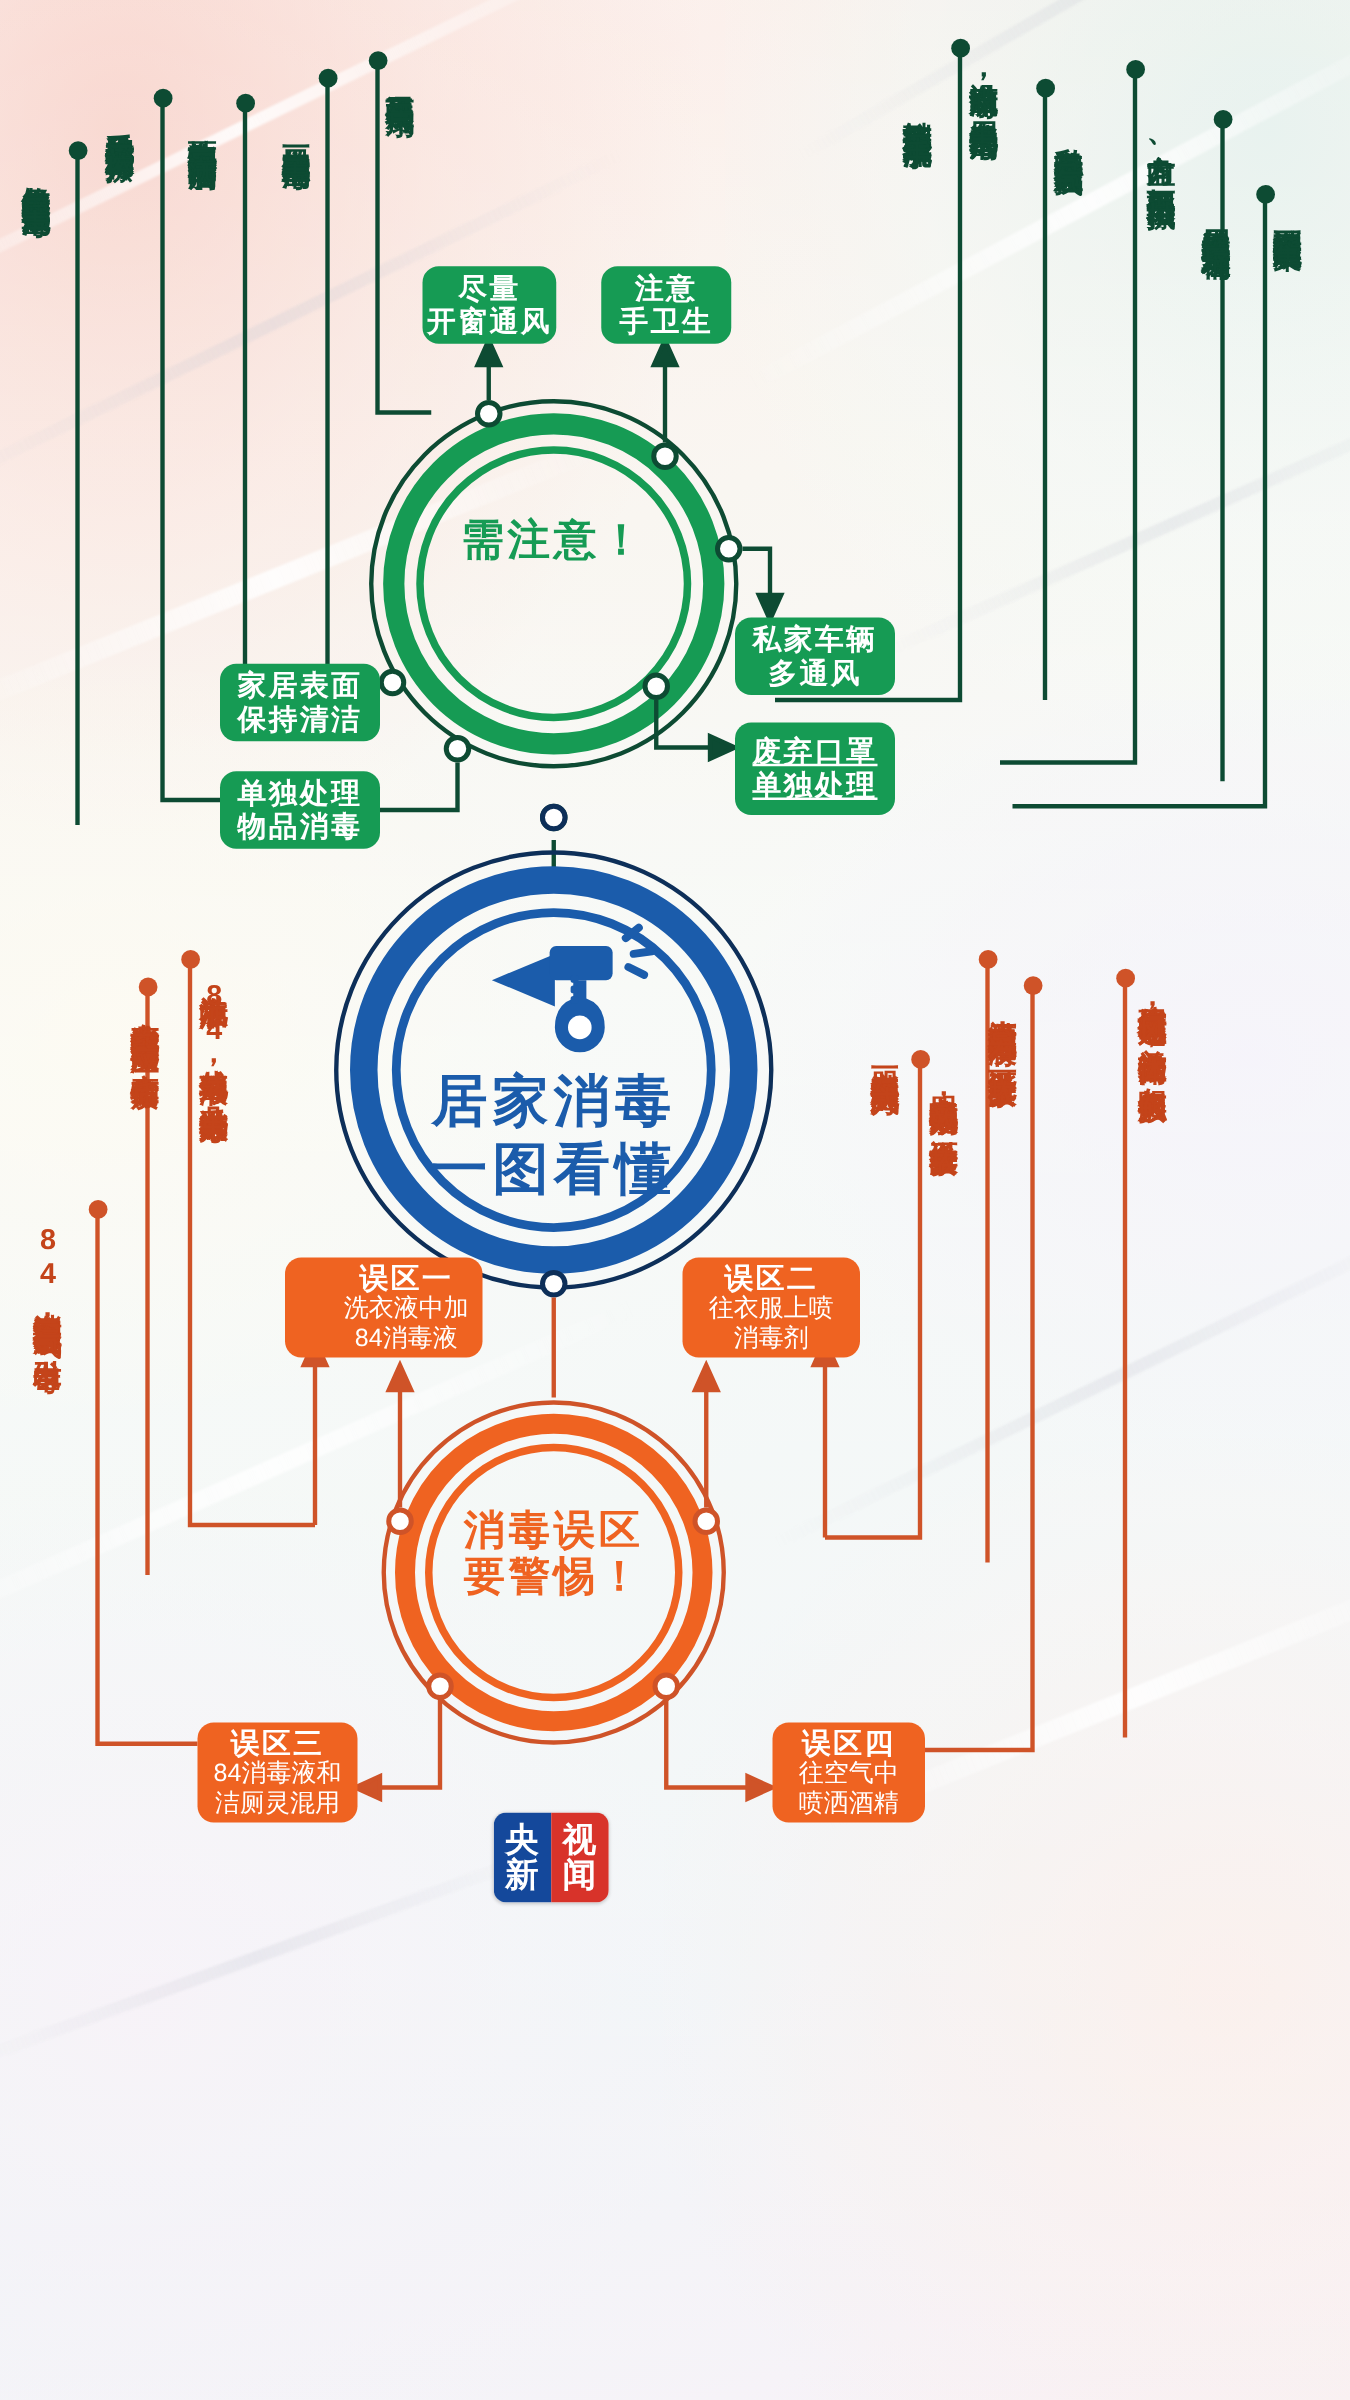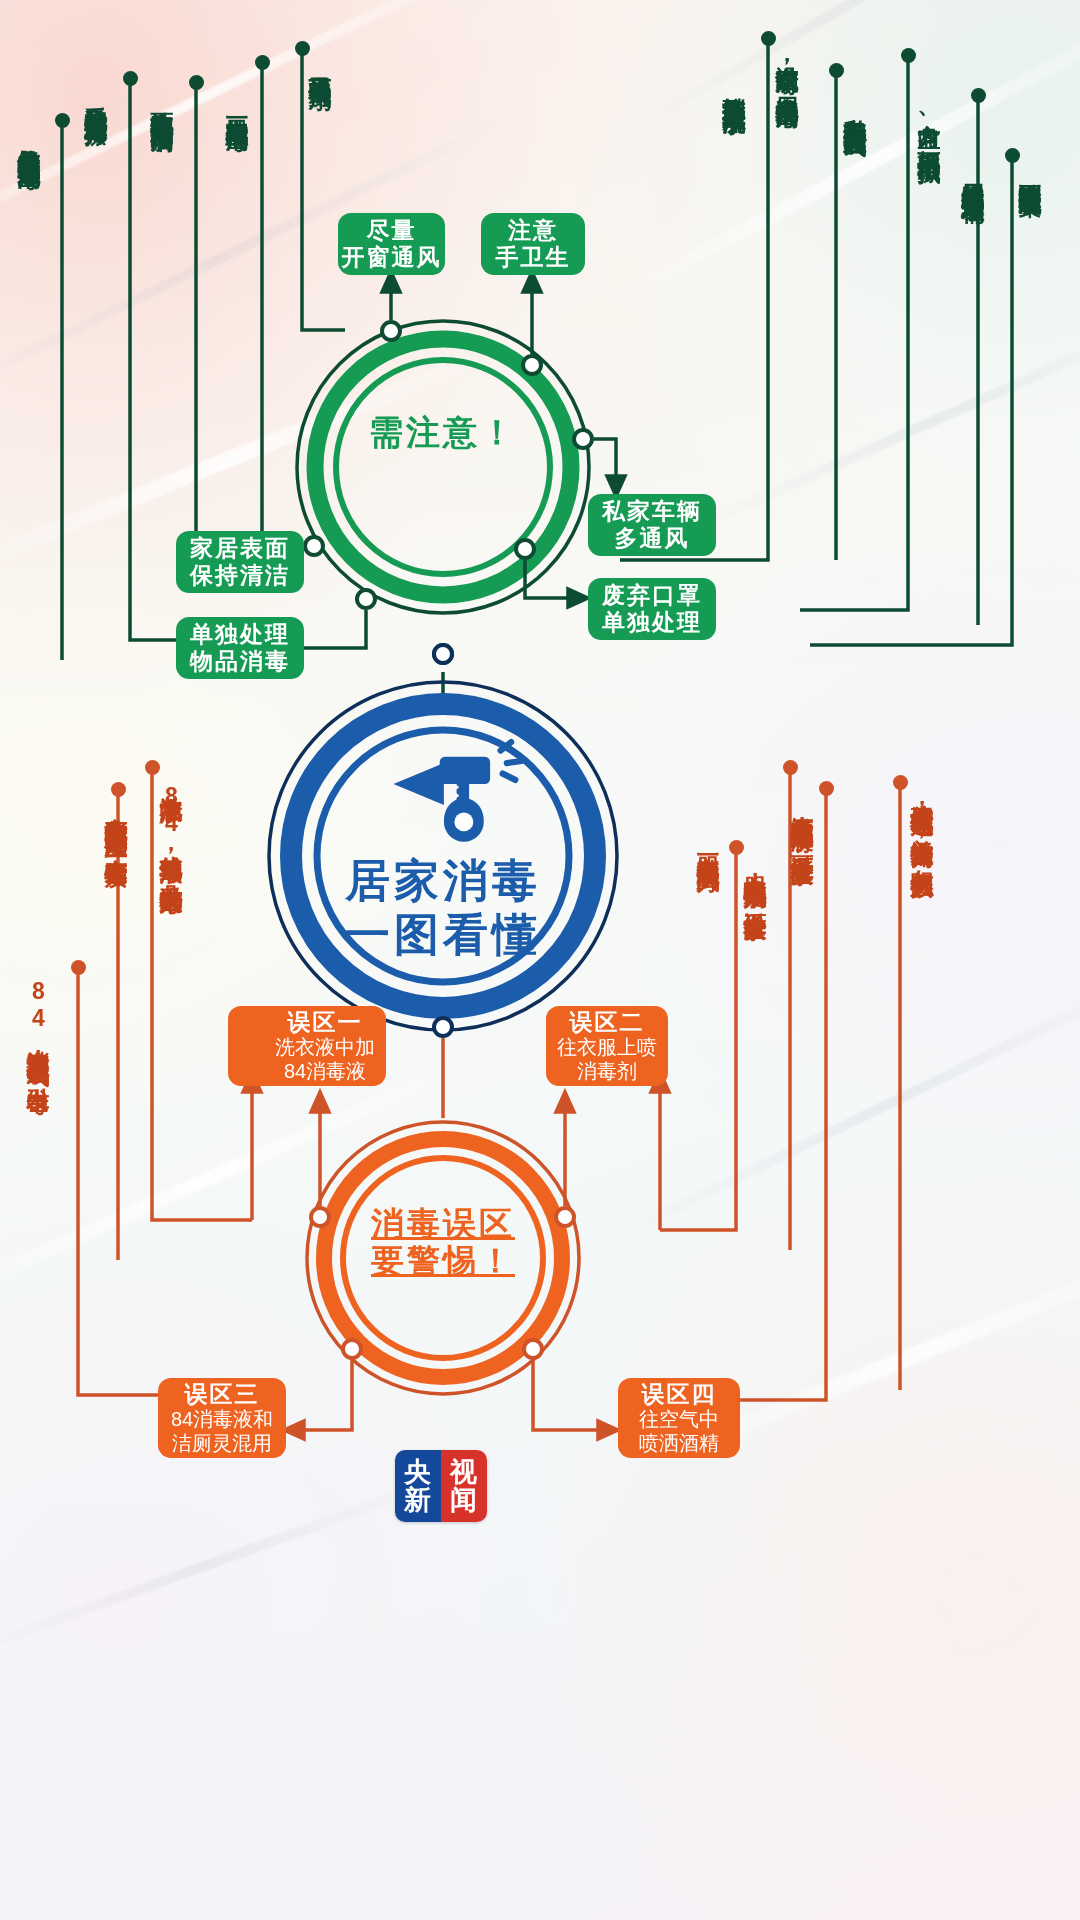--- a/index.html
+++ b/index.html
@@ -198,21 +198,21 @@
     <span class="ttl">保持清洁</span>
   </div>
   <div class="pill green" style="left:176px;top:617px;width:128px;height:62px;">
     <span class="ttl">单独处理</span>
     <span class="ttl">物品消毒</span>
   </div>
   <div class="pill green" style="left:588px;top:494px;width:128px;height:62px;">
     <span class="ttl">私家车辆</span>
     <span class="ttl">多通风</span>
   </div>
-  <div class="pill green" style="left:588px;top:578px;width:128px;height:62px;">
+  <div class="pill green" style="left:588px;top:578px;width:128px;height:74px;text-decoration:underline;">
     <span class="ttl">废弃口罩</span>
     <span class="ttl">单独处理</span>
   </div>
 
   <div class="ring-wrap" style="left:265px;top:678px;width:356px;height:356px;">
     <svg width="356" height="356" viewBox="0 0 356 356">
       <circle cx="178" cy="178" r="174" fill="none" stroke="#0d2f59" stroke-width="3.5"></circle>
       <circle cx="178" cy="178" r="152" fill="none" stroke="#1b5cab" stroke-width="22"></circle>
       <circle cx="178" cy="178" r="126" fill="none" stroke="#1b5cab" stroke-width="7"></circle>
 
@@ -269,21 +269,21 @@
   <div class="vtext o" style="left:696px;top:838px;font-size:23px;height:370px;">衣服消毒一般采用浸泡的方式</div>
   <div class="vtext o" style="left:790px;top:798px;font-size:23px;height:520px;">酒精对于空气的消毒效果几乎没有，还可能引发安全事故</div>
   <div class="vtext o" style="left:910px;top:786px;font-size:23px;height:550px;">建议使用酒精时保证通风，并远离高温物体，勿与明火接触</div>
 
   <div class="ring-wrap" style="left:303px;top:1118px;width:280px;height:280px;">
     <svg width="280" height="280" viewBox="0 0 280 280">
       <circle cx="140" cy="140" r="136" fill="none" stroke="#cf5328" stroke-width="3.5"></circle>
       <circle cx="140" cy="140" r="119" fill="none" stroke="#ef6321" stroke-width="16"></circle>
       <circle cx="140" cy="140" r="100" fill="none" stroke="#ef6321" stroke-width="6"></circle>
     </svg>
-    <div class="ring-title" style="top:88px;color:#ef6321;font-size:33px;text-decoration:underline;">
+    <div class="ring-title" style="top:88px;color:#ef6321;font-size:33px;">
       <div>消毒误区</div>
       <div>要警惕！</div>
     </div>
   </div>
 
   <div class="node o" style="left:309px;top:1206px;width:22px;height:22px;"></div>
   <div class="node o" style="left:554px;top:1206px;width:22px;height:22px;"></div>
   <div class="node o" style="left:341px;top:1338px;width:22px;height:22px;"></div>
   <div class="node o" style="left:522px;top:1338px;width:22px;height:22px;"></div>
 
@@ -303,21 +303,21 @@
       <polygon points="660,1072 651,1092 669,1092"></polygon>
       <path d="M158,1395 L158,1395" fill="none"></path>
     </g>
   </svg>
 
   <div class="pill orange" style="left:228px;top:1006px;width:122px;height:80px;padding-left:36px;">
     <span class="ttl">误区一</span>
     <span class="sub">洗衣液中加</span>
     <span class="sub">84消毒液</span>
   </div>
-  <div class="pill orange" style="left:546px;top:1006px;width:122px;height:80px;">
+  <div class="pill orange" style="left:546px;top:1006px;width:142px;height:80px;">
     <span class="ttl">误区二</span>
     <span class="sub">往衣服上喷</span>
     <span class="sub">消毒剂</span>
   </div>
   <div class="pill orange" style="left:158px;top:1378px;width:128px;height:80px;">
     <span class="ttl">误区三</span>
     <span class="sub">84消毒液和</span>
     <span class="sub">洁厕灵混用</span>
   </div>
   <div class="pill orange" style="left:618px;top:1378px;width:122px;height:80px;">

